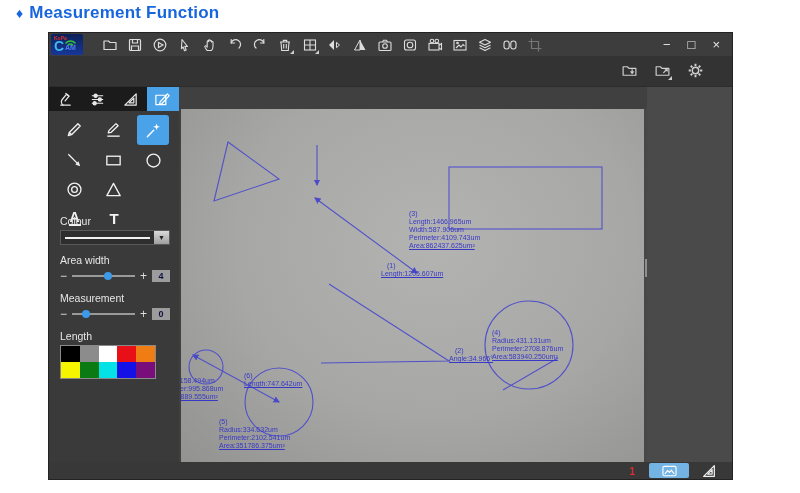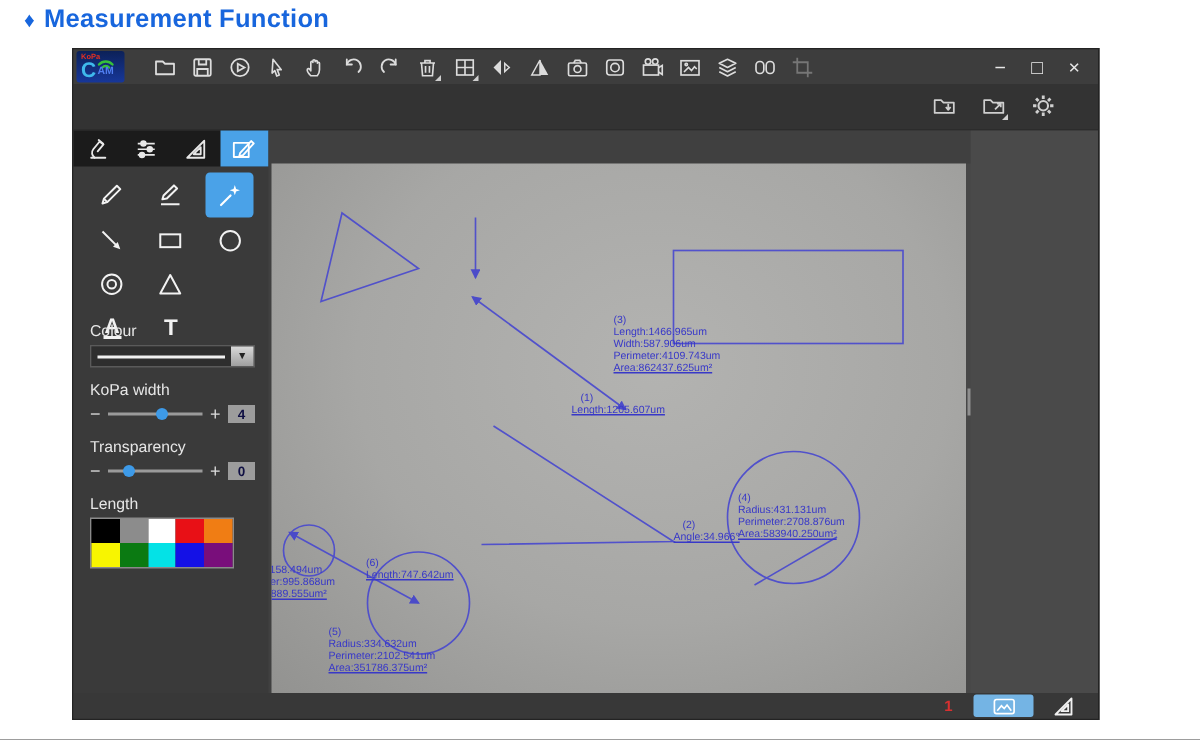--- a/index.html
+++ b/index.html
@@ -381,31 +381,31 @@
 
     <div class="controls">
       <div class="ctl-label">Colour</div>
       <div class="dropdown">
         <div class="dd-field">
             <div class="line"></div>
           </div>
         <div class="dd-arrow">▼</div>
       </div>
 
-      <div class="ctl-label">KoPa width</div>
+      <div class="ctl-label">Area width</div>
       <div class="slider-row">
         <span class="pm">−</span>
         <div class="track">
             <div class="thumb" style="left:50%"></div>
           </div>
         <span class="pm">+</span>
         <div class="valbox">4</div>
       </div>
 
-      <div class="ctl-label">Transparency</div>
+      <div class="ctl-label">Measurement</div>
       <div class="slider-row">
         <span class="pm">−</span>
         <div class="track">
             <div class="thumb" style="left:16%"></div>
           </div>
         <span class="pm">+</span>
         <div class="valbox">0</div>
       </div>
 
       <div class="ctl-label">Length</div>

